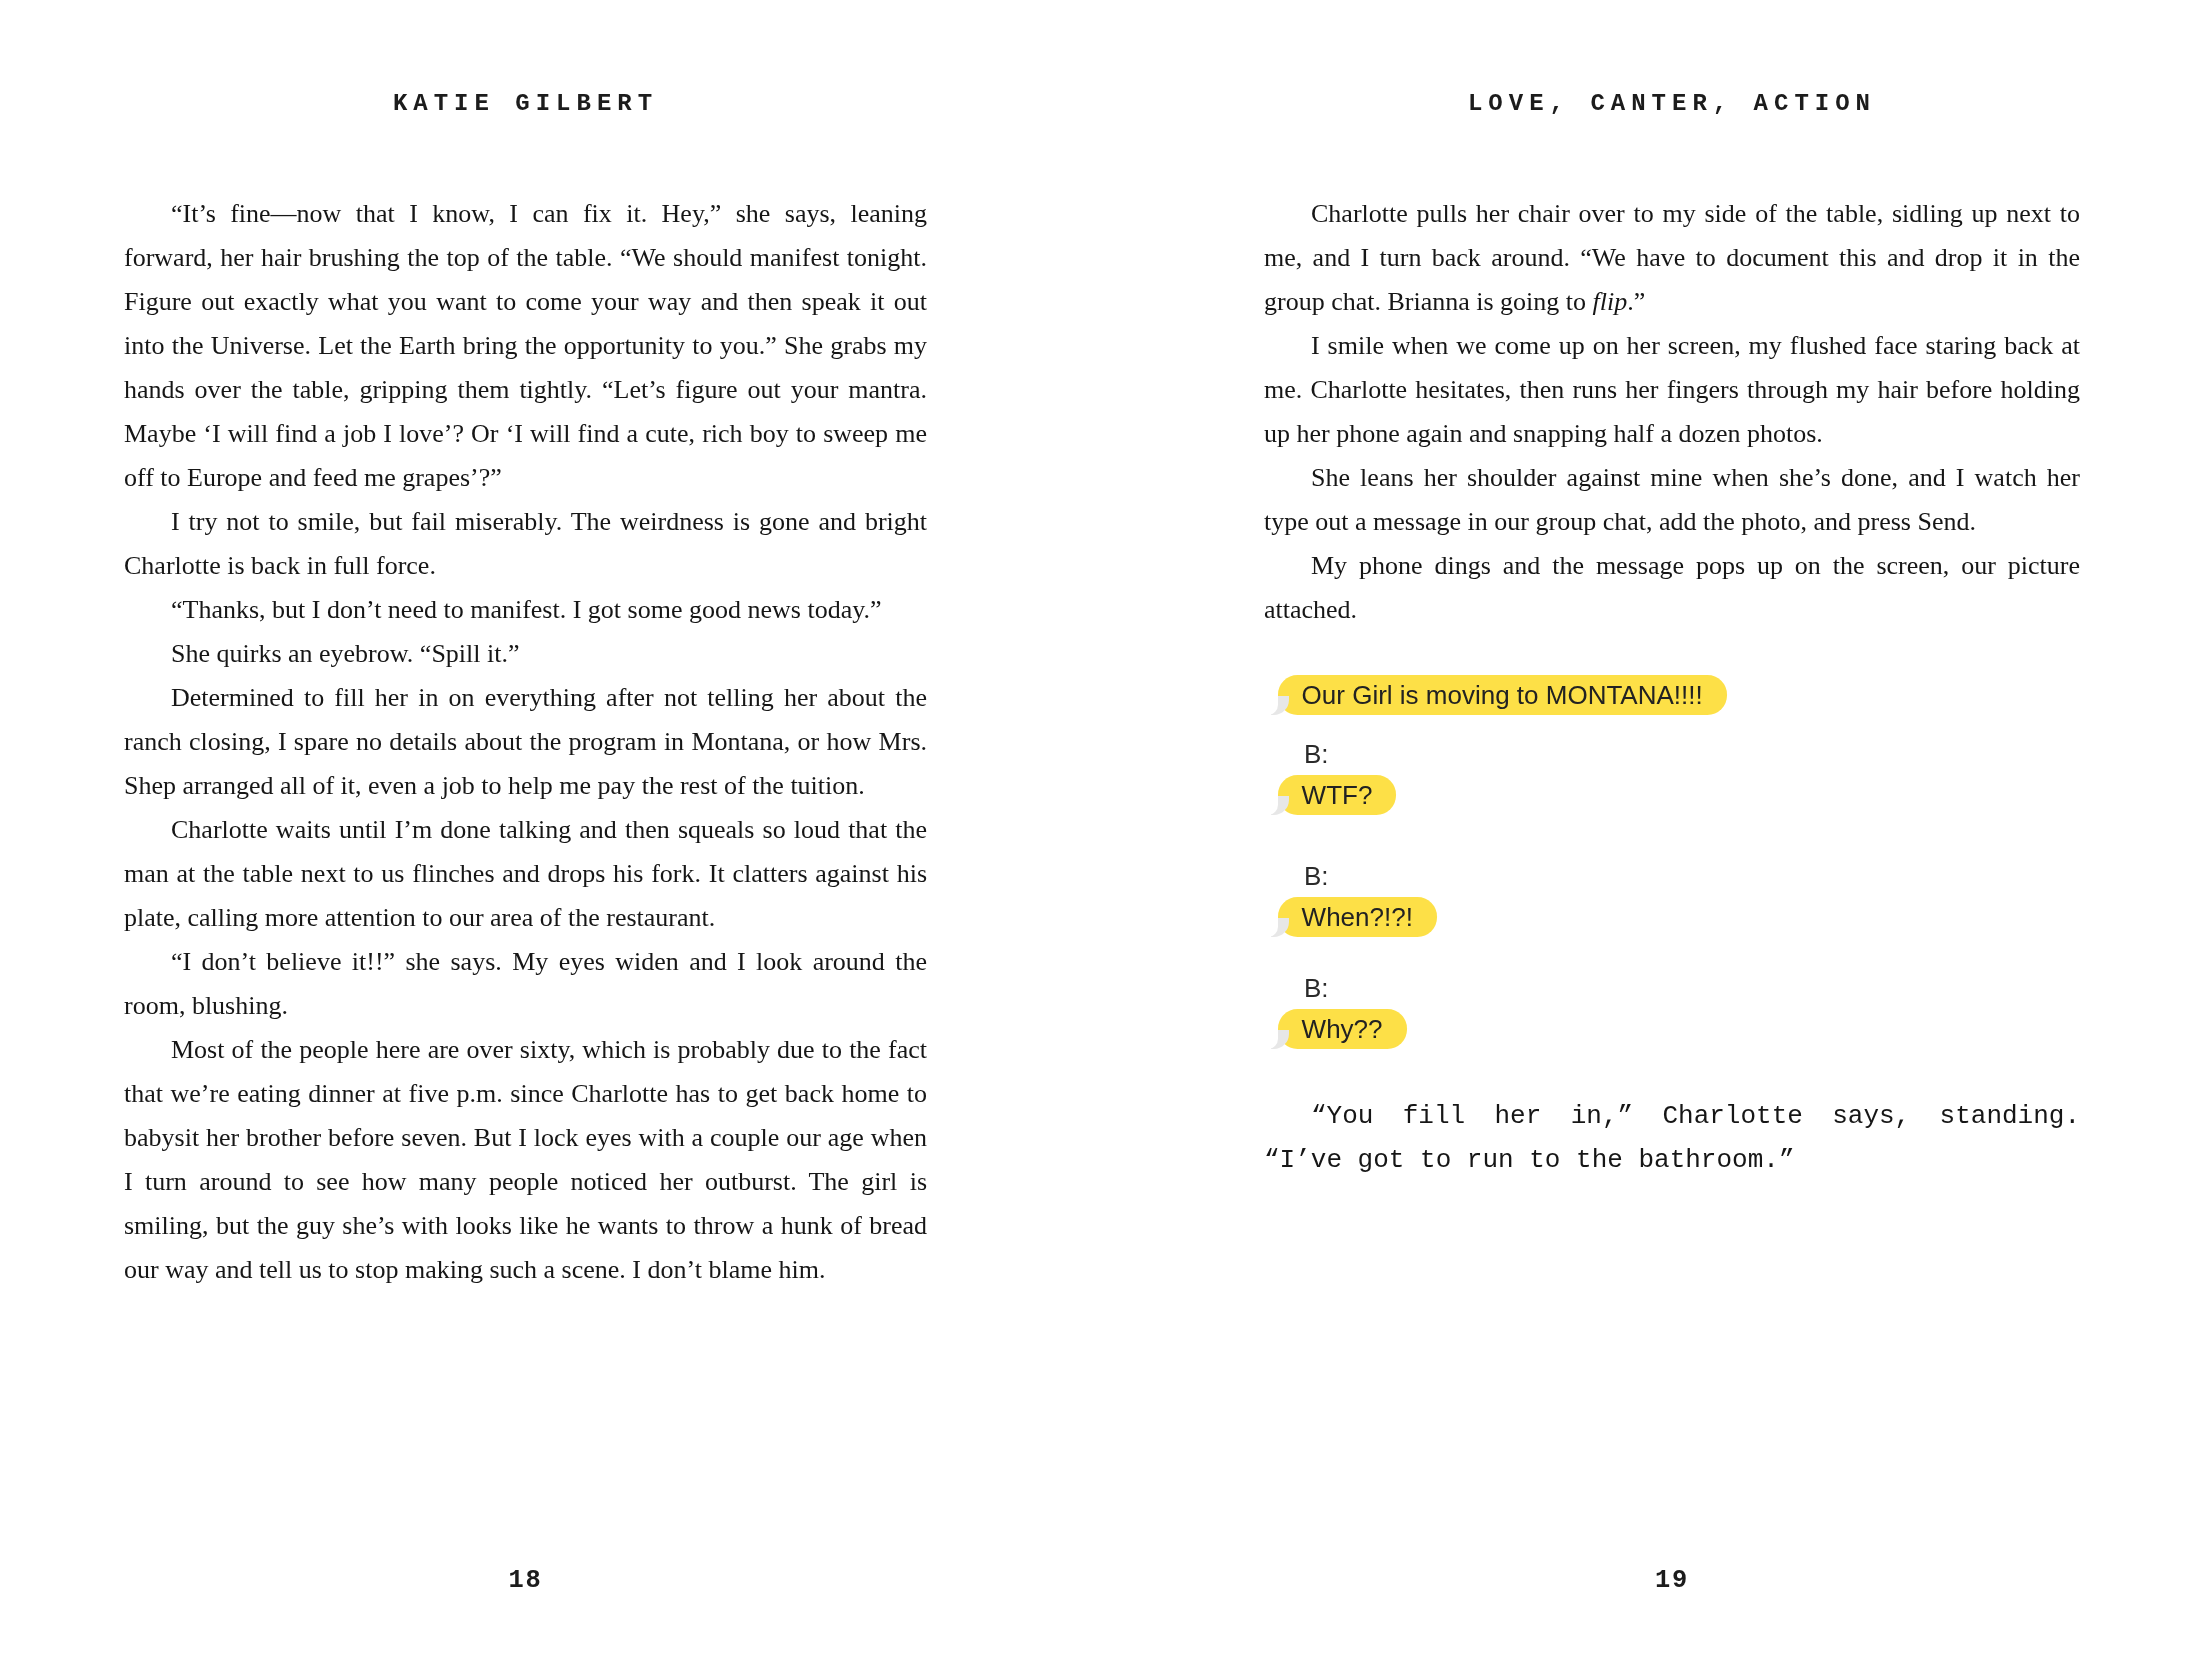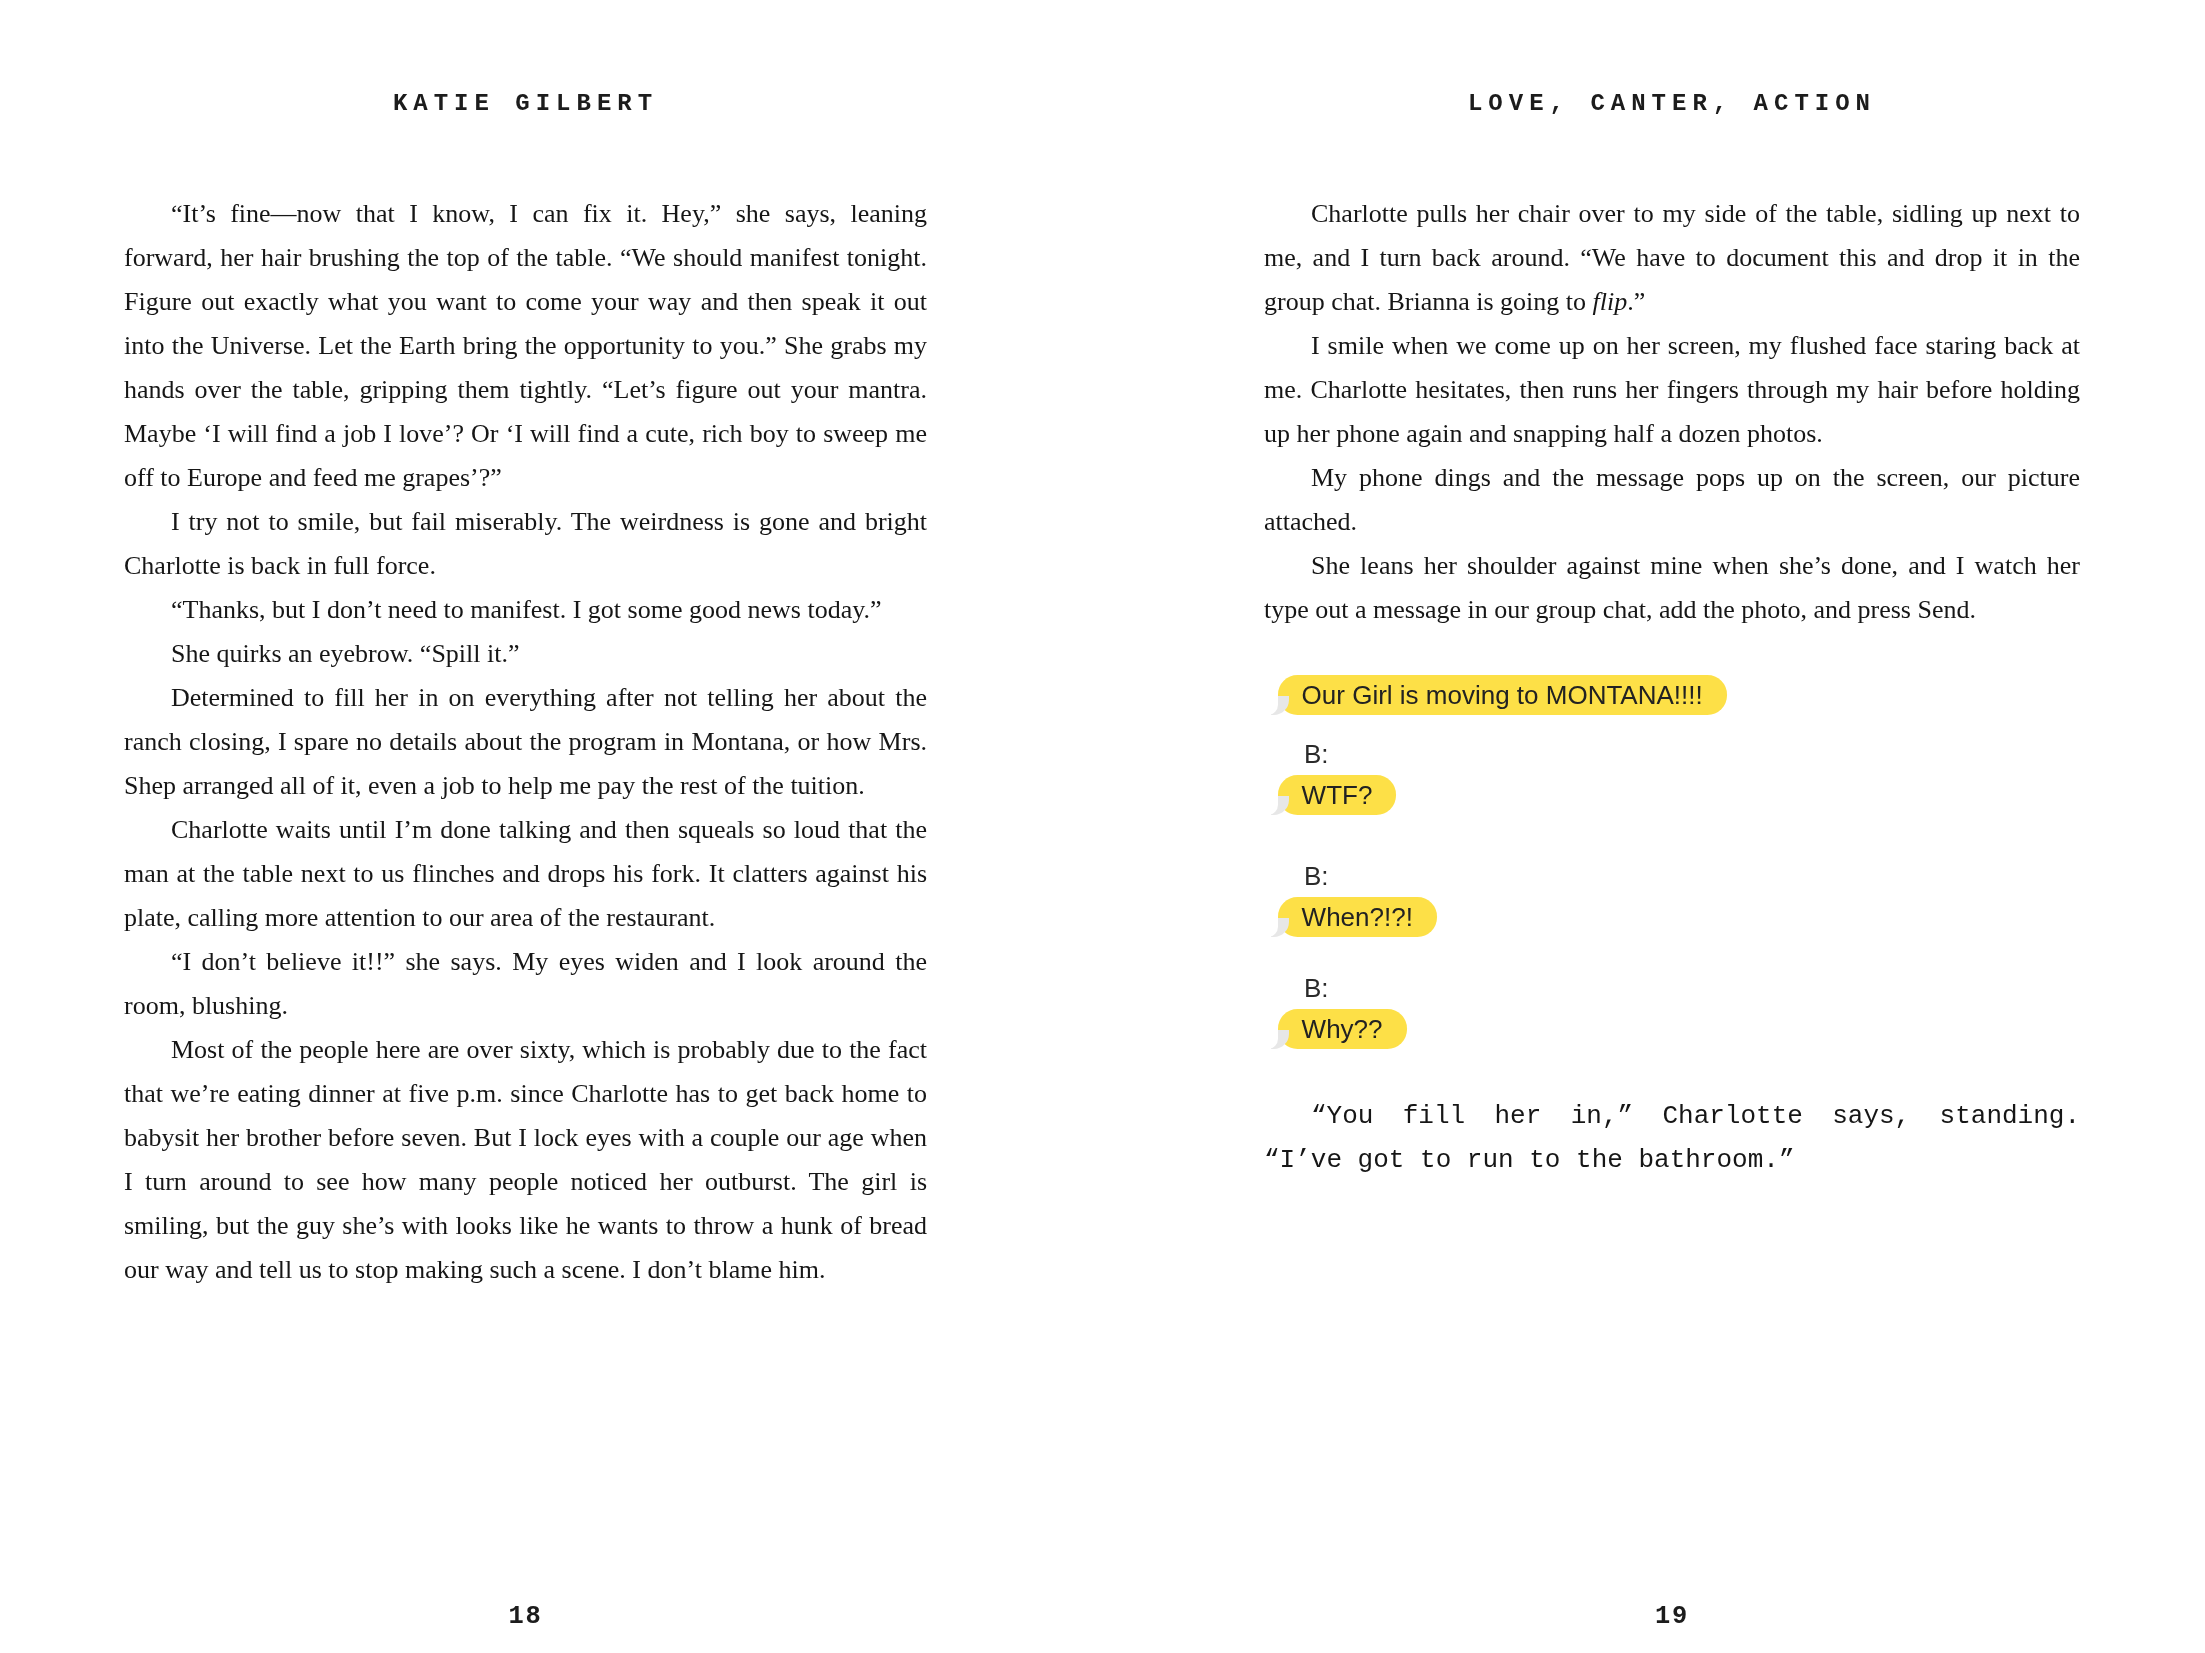--- a/index.html
+++ b/index.html
@@ -35,21 +35,21 @@
     font-size: 26px;
     line-height: 44px;
     color: #161616;
     text-align: justify;
     text-align-last: left;
     hyphens: none;
   }
   .body-text p { text-indent: 47px; }
 
   .page-number {
-    position: absolute; top: 1602px; left: 0; right: 0;
+    position: absolute; top: 1566px; left: 0; right: 0;
     text-align: center;
     font-family: "Liberation Mono", monospace;
     font-weight: 700;
     font-size: 25.4px;
     letter-spacing: 1.7px;
     color: #1c1c1c;
   }
 
   .bubble-row { text-indent: 0; }
   .bubble-row.first-bubble { margin-top: 42px; }
@@ -124,22 +124,22 @@
       <p>Most of the people here are over sixty, which is probably due to the fact that we’re eating dinner at five p.m. since Charlotte has to get back home to babysit her brother before seven. But I lock eyes with a couple our age when I turn around to see how many people noticed her outburst. The girl is smiling, but the guy she’s with looks like he wants to throw a hunk of bread our way and tell us to stop making such a scene. I don’t blame him.</p>
     </div>
     <div class="page-number">18</div>
   </div>
 
   <div class="text-col right">
     <div class="running-head">LOVE, CANTER, ACTION</div>
     <div class="body-text">
       <p><span>Charlotte pulls her chair over to my side of the table, sidling up next to me, and I turn back around. “We have to document this and drop it in the group chat. Brianna is going to </span><span class="italic">flip</span><span>.”</span></p>
       <p>I smile when we come up on her screen, my flushed face staring back at me. Charlotte hesitates, then runs her fingers through my hair before holding up her phone again and snapping half a dozen photos.</p>
+      <p>She leans her shoulder against mine when she’s done, and I watch her type out a message in our group chat, add the photo, and press Send.</p>
       <p>My phone dings and the message pops up on the screen, our picture attached.</p>
-      <p>She leans her shoulder against mine when she’s done, and I watch her type out a message in our group chat, add the photo, and press Send.</p>
 
       <div class="bubble-row first-bubble">
         <span class="bubble">Our Girl is moving to MONTANA!!!!</span>
       </div>
 
 
       <div class="chat-group g1">
         <span class="sender-label">B:</span>
         <div class="bubble-row">
           <span class="bubble">WTF?</span>

